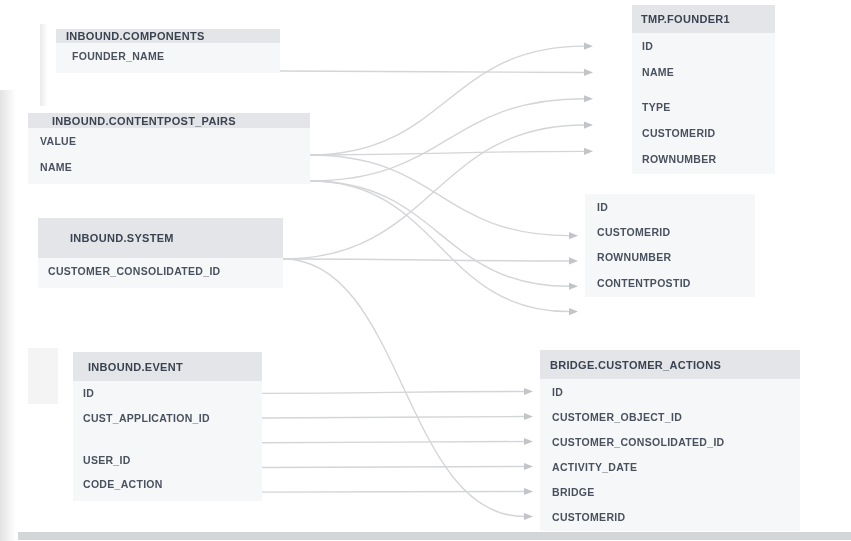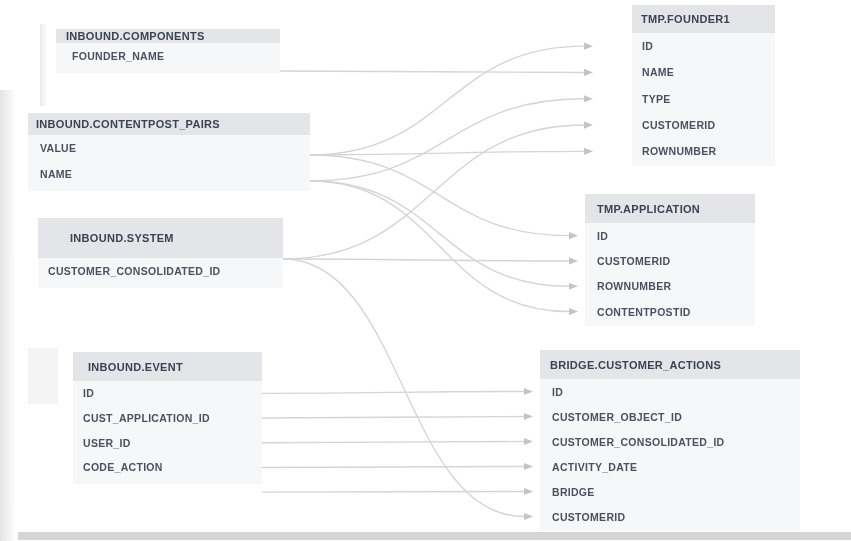--- a/index.html
+++ b/index.html
@@ -105,53 +105,52 @@
       <path d="M262,492.15 C393,492.15 393,491.5 524,491.5" fill="none" stroke="#d3d5d8" stroke-width="1.4"></path>
       <polygon points="524,487.9 533,491.5 524,495.1" fill="#c2c4c9"></polygon>
     </svg>
     <div class="table-box" style="left: 56px; top: 29px; width: 224px;">
       <div class="table-header" style="height: 14px; padding-left: 10px;">INBOUND.COMPONENTS</div>
       <div class="table-body" style="padding-bottom: 4px;">
         <div class="field-row" style="height: 26px; padding-left: 16px;">FOUNDER_NAME</div>
       </div>
     </div>
     <div class="table-box" style="left: 28px; top: 113px; width: 282px;">
-      <div class="table-header" style="height: 22px; padding-left: 8px;">INBOUND.CONTENTPOST_PAIRS</div>
+      <div class="table-header" style="height: 15px; padding-left: 24px;">INBOUND.CONTENTPOST_PAIRS</div>
       <div class="table-body" style="padding-bottom: 4px;">
         <div class="field-row" style="height: 26px; padding-left: 12px;">VALUE</div>
         <div class="field-row" style="height: 26px; padding-left: 12px;">NAME</div>
       </div>
     </div>
     <div class="table-box" style="left: 38px; top: 218px; width: 245px;">
       <div class="table-header" style="height: 40px; padding-left: 32px;">INBOUND.SYSTEM</div>
       <div class="table-body" style="padding-bottom: 4px;">
         <div class="field-row" style="height: 26px; padding-left: 10px;">CUSTOMER_CONSOLIDATED_ID</div>
       </div>
     </div>
     <div class="table-box" style="left: 73px; top: 352px; width: 189px;">
       <div class="table-header" style="height: 29px; padding-left: 15px;">INBOUND.EVENT</div>
       <div class="table-body" style="padding-bottom: 4px;">
         <div class="field-row" style="height: 24.7px; padding-left: 10px;">ID</div>
         <div class="field-row" style="height: 24.7px; padding-left: 10px;">CUST_APPLICATION_ID</div>
-        <div class="field-row" style="height: 24.7px; padding-left: 10px;">USER_ID</div>
+        <div class="field-row" style="height: 24.7px; padding-left: 10px; margin-top: 17px;">USER_ID</div>
         <div class="field-row" style="height: 24.7px; padding-left: 10px;">CODE_ACTION</div>
       </div>
     </div>
     <div class="table-box" style="left: 632px; top: 5px; width: 143px;">
       <div class="table-header" style="height: 28px; padding-left: 9px;">TMP.FOUNDER1</div>
       <div class="table-body" style="padding-bottom: 2px;">
         <div class="field-row" style="height: 26.3px; padding-left: 10px;">ID</div>
         <div class="field-row" style="height: 26.3px; padding-left: 10px;">NAME</div>
-        <div class="field-row" style="height: 26.3px; padding-left: 10px;">TYPE</div>
+        <div class="field-row" style="height: 26.3px; padding-left: 10px; margin-top: 8px;">TYPE</div>
         <div class="field-row" style="height: 26.3px; padding-left: 10px;">CUSTOMERID</div>
         <div class="field-row" style="height: 26.3px; padding-left: 10px;">ROWNUMBER</div>
       </div>
     </div>
     <div class="table-box" style="left: 585px; top: 194px; width: 170px;">
-      <div class="table-header" style="height: 29px; padding-left: 12px;">TMP.APPLICATION</div>
       <div class="table-body" style="padding-bottom: 2px;">
         <div class="field-row" style="height: 25.3px; padding-left: 12px;">ID</div>
         <div class="field-row" style="height: 25.3px; padding-left: 12px;">CUSTOMERID</div>
         <div class="field-row" style="height: 25.3px; padding-left: 12px;">ROWNUMBER</div>
         <div class="field-row" style="height: 25.3px; padding-left: 12px;">CONTENTPOSTID</div>
       </div>
     </div>
     <div class="table-box" style="left: 540px; top: 350px; width: 260px;">
       <div class="table-header" style="height: 29px; padding-left: 10px;">BRIDGE.CUSTOMER_ACTIONS</div>
       <div class="table-body" style="padding-bottom: 2px;">

